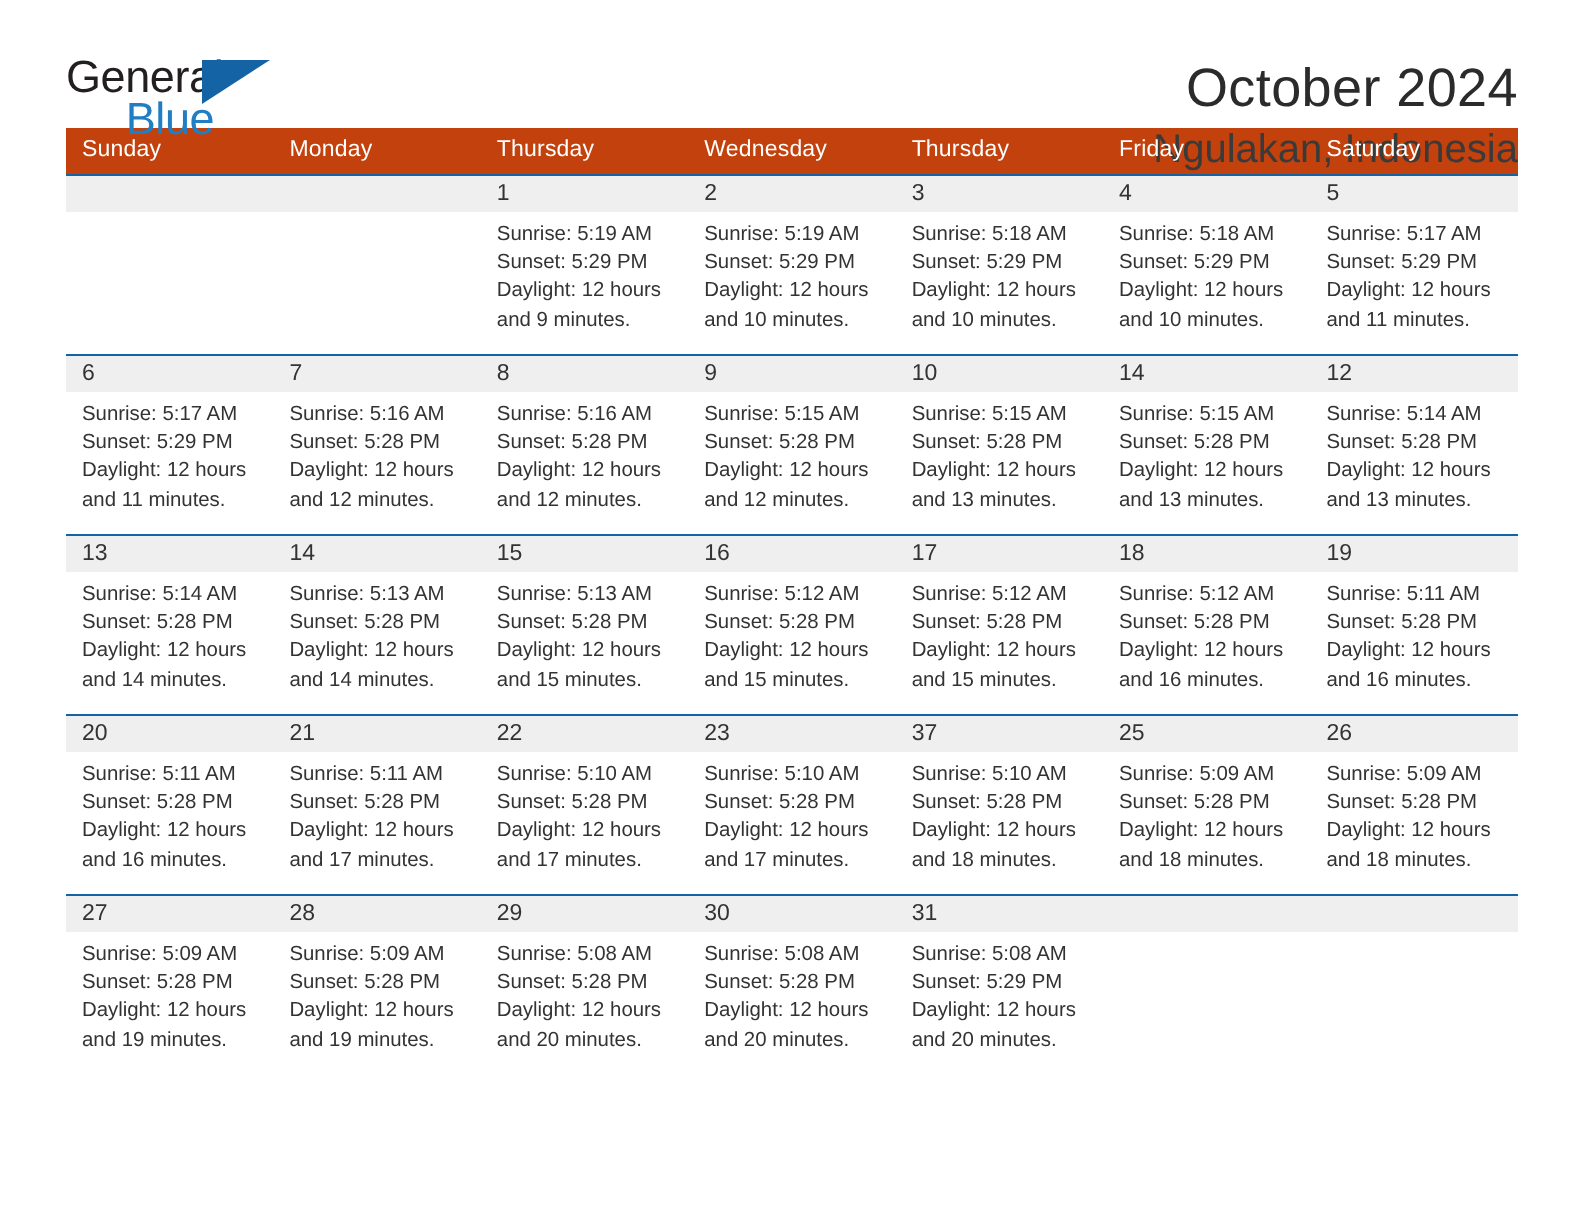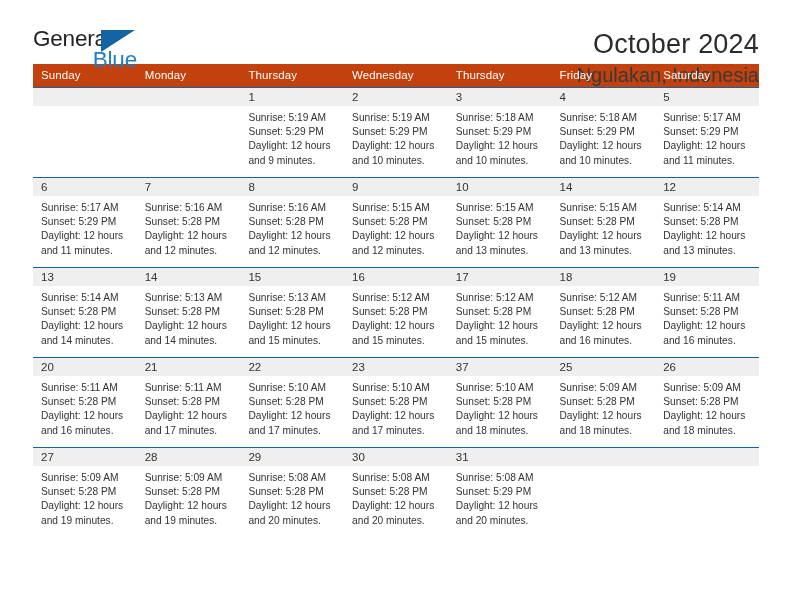--- a/index.html
+++ b/index.html
@@ -39,21 +39,21 @@
     letter-spacing: -0.2px;
     line-height: 26px;
     display: block;
   }
   .logo-blue {
     font-size: 22.5px;
     color: #1f7ec4;
     letter-spacing: -0.2px;
     line-height: 22px;
     display: block;
-    text-align: right;
+    text-align: center;
     padding-right: 8px;
     margin-top: -3px;
   }
   .logo-triangle {
     position: absolute;
     left: 68px;
     top: 4px;
     width: 0;
     height: 0;
     border-left: 34px solid #1464a5;

